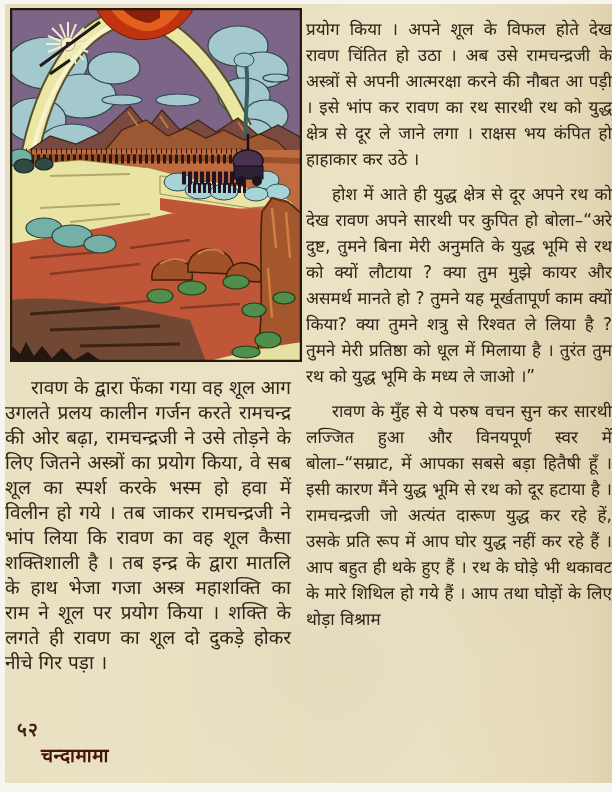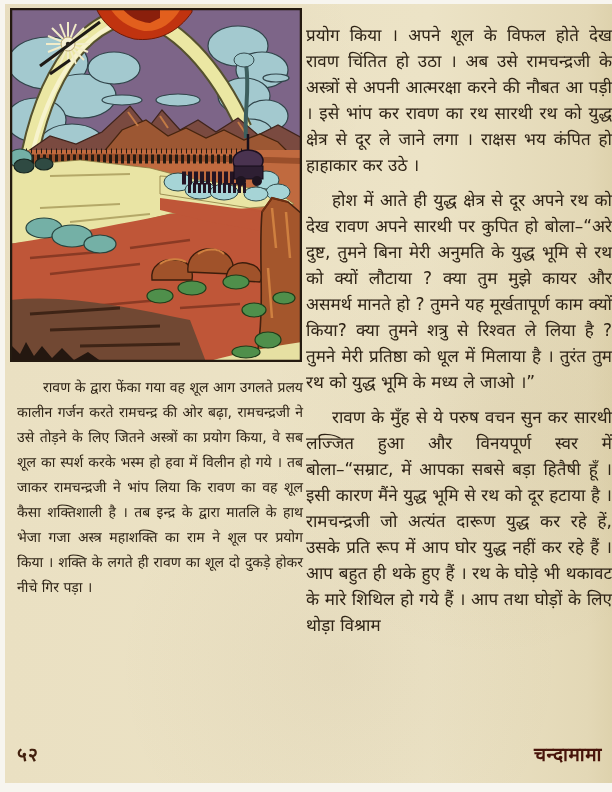--- a/index.html
+++ b/index.html
@@ -19,36 +19,36 @@
   .illustration-box{
     position:absolute;left:5px;top:4px;width:292px;height:354px;
   }
   .col{
     color:#2e2316;
     text-align:justify;
   }
   .col p{margin:0 0 9px 0;}
   .col p.indent{text-indent:26px;}
   .right-col{
-    position:absolute;left:301px;top:18px;width:306px;
+    position:absolute;left:301px;top:12px;width:306px;
     font-size:17px;line-height:26px;
   }
   .left-col{
-    position:absolute;left:12px;top:371px;width:286px;
-    font-size:14px;line-height:25px;
+    position:absolute;left:0;top:371px;width:286px;
+    font-size:19px;line-height:25px;
   }
   .footer{
-    position:absolute;left:12px;right:10px;top:736px;height:28px;
-    display:flex;justify-content:space-between;align-items:center;
+    position:absolute;left:12px;right:10px;top:712px;height:28px;
+    display:flex;justify-content:space-between;flex-direction:column;
   }
   .page-number{
     font-size:19px;font-weight:bold;color:#42200e;letter-spacing:1px;
   }
   .magazine-title{
-    font-size:19px;font-weight:bold;color:#47130a;letter-spacing:0.5px;
+    font-size:19px;font-weight:bold;color:#47130a;letter-spacing:0.5px;margin-left:24px;
   }
 </style>
 </head>
 <body>
 
 <div class="page">
 
   <div class="illustration-box">
     <svg width="292" height="354" viewBox="0 0 292 354">
 

